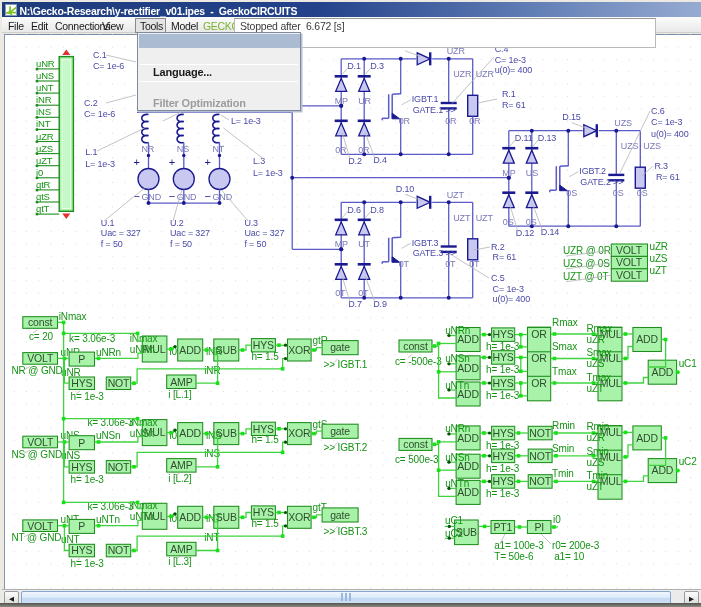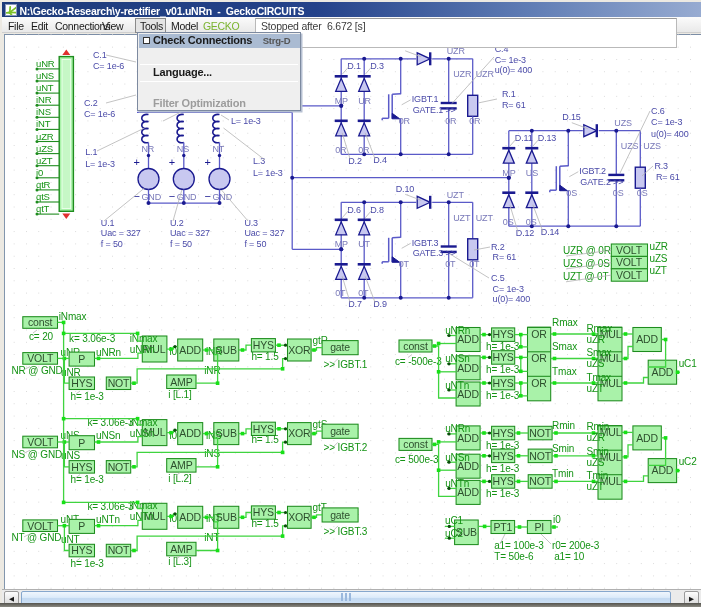--- a/index.html
+++ b/index.html
@@ -1,21 +1,21 @@
 <!DOCTYPE html>
 <html><head><meta charset="utf-8"><style>
 *{margin:0;padding:0;box-sizing:border-box}
 body{width:701px;height:607px;overflow:hidden;background:#ece9e2;font-family:"Liberation Sans",sans-serif;position:relative}
 .titlebar{position:absolute;left:2px;top:2px;width:699px;height:15px;background:linear-gradient(90deg,#1e3c7b 0%,#24428a 45%,#5f7cb4 75%,#97abd1 100%);}
 .ticon{position:absolute;left:5px;top:3.5px;width:12px;height:12px;background:#fff;border:0.5px solid #8899bb;overflow:hidden}
 .ticon svg{display:block}
 .ttext{position:absolute;left:19.5px;top:4.5px;font-size:10.5px;font-weight:bold;color:#fff;letter-spacing:-0.25px;white-space:pre}
 .menubar{position:absolute;left:2px;top:17px;width:699px;height:16px;background:linear-gradient(#fbfbfb,#e9e9e9);border-bottom:1px solid #cfcfcf}
 .mi{position:absolute;top:20px;font-size:10.5px;font-weight:normal;color:#1a1a1a;letter-spacing:-0.3px}
-.status{position:absolute;left:255px;top:17.5px;width:422px;height:30px;background:#fff;border:1px solid #b9b9b9;border-top-color:#999;font-size:10.5px;letter-spacing:-0.2px;color:#3c3c3c;padding:1.5px 0 0 5px}
+.status{position:absolute;left:234px;top:17.5px;width:422px;height:30px;background:#fff;border:1px solid #b9b9b9;border-top-color:#999;font-size:10.5px;letter-spacing:-0.2px;color:#3c3c3c;padding:1.5px 0 0 5px}
 .canvas{position:absolute;left:4px;top:34px;width:697px;height:555px;background:#fff;border-left:1px solid #8296ad;border-top:1.5px solid #7b8da6;}
 .dots{position:absolute;left:4px;top:34px;width:697px;height:555px;background-image:radial-gradient(#d8d8d8 0.62px,rgba(0,0,0,0) 0.72px);background-size:12.3px 12.3px;background-position:4px 7px}
 svg.main{position:absolute;left:0;top:0;width:701px;height:607px}
 .menu{position:absolute;left:136.5px;top:32px;width:164px;height:79px;background:#efefef;border:1px solid #7d8aa0;box-shadow:1.5px 1.5px 0 #b6c0d2;z-index:20}
 .mrow{position:absolute;left:1px;width:147px;height:14px;font-size:11px;font-weight:bold;padding-left:14.5px;color:#1a1a1a;letter-spacing:-0.2px;white-space:nowrap}
 .msc{position:absolute;right:-5px;font-size:9.5px;font-weight:bold;color:#555}
 .dis{color:#9c9c9c}.dis .msc{color:#aaa}
 .sep{position:absolute;left:2px;width:158px;height:1px;background:#c4cbd6;border-bottom:1px solid #fff}
 .sbar{position:absolute;left:2px;top:589px;width:699px;height:16px;background:#ebebeb;border-top:1px solid #b0b0b0}
 .sbtn{position:absolute;top:590.5px;width:15px;height:14px;background:linear-gradient(#fdfdfd,#dcdcdc);border:1px solid #9a9a9a;border-radius:2px;font-size:6.5px;color:#1a1a1a;text-align:center;line-height:13px}
@@ -791,34 +791,33 @@
       <g stroke="#7cc228" stroke-width="1.8" stroke-linecap="round">
         <line x1="3.8" y1="7.4" x2="4.2" y2="2"></line>
         <line x1="3.8" y1="7.4" x2="10.4" y2="2.4"></line>
         <line x1="3.8" y1="7.4" x2="11.2" y2="7.6"></line>
         <line x1="3.8" y1="7.6" x2="6.6" y2="11.4"></line>
         <line x1="3.8" y1="7.5" x2="0.6" y2="7.8"></line>
       </g>
       <circle cx="3.9" cy="7.5" r="1.6" fill="#7cc228"></circle>
     </svg>
   </div>
-<div class="ttext">N:\Gecko-Research\y-rectifier_v01.uNRn  -  GeckoCIRCUITS</div>
+<div class="ttext">N:\Gecko-Research\y-rectifier_v01.ipes  -  GeckoCIRCUITS</div>
 <div class="menubar"></div>
 <div class="mi" style="left:8px">File</div>
 <div class="mi" style="left:31px">Edit</div>
 <div class="mi" style="left:55px">Connections</div>
 <div class="mi" style="left:102px">View</div>
 <div class="mi" style="left:171px">Model</div>
 <div style="position:absolute;left:135px;top:17.5px;width:31px;height:15px;border:1px solid #8a8a8a;background:#e4e4e4;z-index:5"></div>
 <div class="mi" style="left:140px;z-index:6">Tools</div>
 <div class="mi" style="left:203px;color:#7ab32e">GECKO</div>
 <div class="status">Stopped after&nbsp;&nbsp;6.672 [s]</div>
 <div class="menu">
 <div style="position:absolute;left:1px;top:0.5px;width:161.5px;height:14px;background:#aabbd2"></div>
-<div class="mrow" style="top:1px"><span style="position:absolute;left:4px;top:2.5px;width:7px;height:7px;background:#fcfcfc;border:1px solid #333"></span>Check Connections<span class="msc" style="top:1px">Strg-D</span></div>
 <div class="sep" style="top:30.5px"></div>
 <div class="mrow" style="top:32.5px">Language...</div>
 <div class="sep" style="top:48px"></div>
 <div class="mrow dis" style="top:63.5px">Filter Optimization</div>
 </div>
 <div class="sbar"></div>
 <div class="sbtn" style="left:4px">◀</div>
 <div class="sthumb"></div>
 <div style="position:absolute;left:341px;top:593px;width:1.5px;height:8px;background:#9ab8dd;z-index:3"></div>
 <div style="position:absolute;left:345px;top:593px;width:1.5px;height:8px;background:#9ab8dd;z-index:3"></div>

